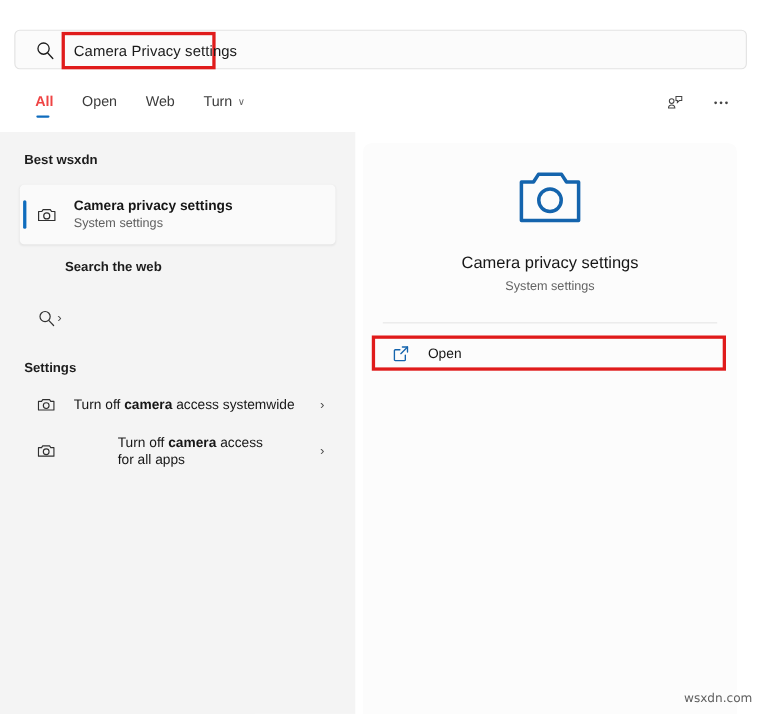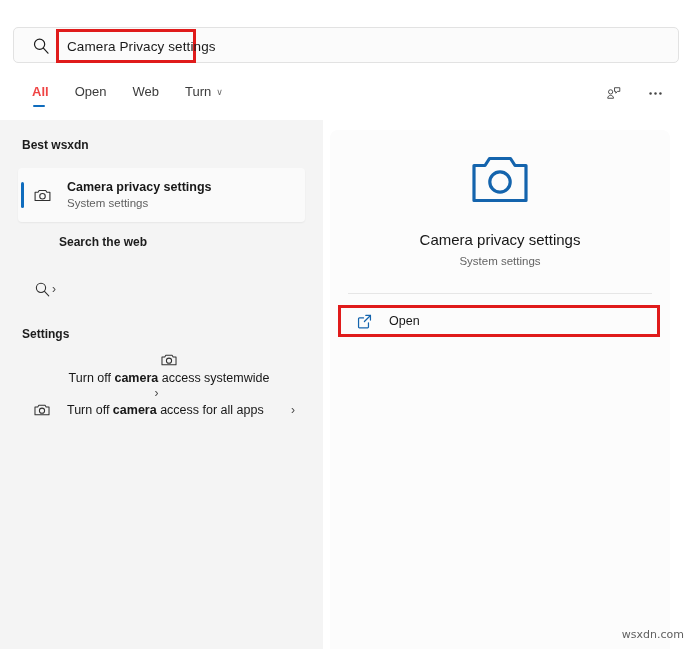--- a/index.html
+++ b/index.html
@@ -190,22 +190,22 @@
     left: 3px;
     top: 14px;
     width: 3px;
     height: 26px;
     background: #0f6cbd;
     border-radius: 2px;
   }
   .row-title-strong { font-weight: 600; }
 
   #web-row { top: 144px; height: 50px; }
-  #setting-row-1 { top: 230px; height: 36px; flex-direction: column; }
-  #setting-row-2 { top: 272px; height: 36px; }
+  #setting-row-1 { top: 230px; height: 36px; }
+  #setting-row-2 { top: 272px; height: 36px; gap: 40px; }
 
   .bold-term { font-weight: 700; color: #171717; }
   .muted-term { color: #6b6b6b; }
 
   
   #preview-pane {
     position: absolute;
     left: 330px;
     top: 130px;
     width: 340px;

